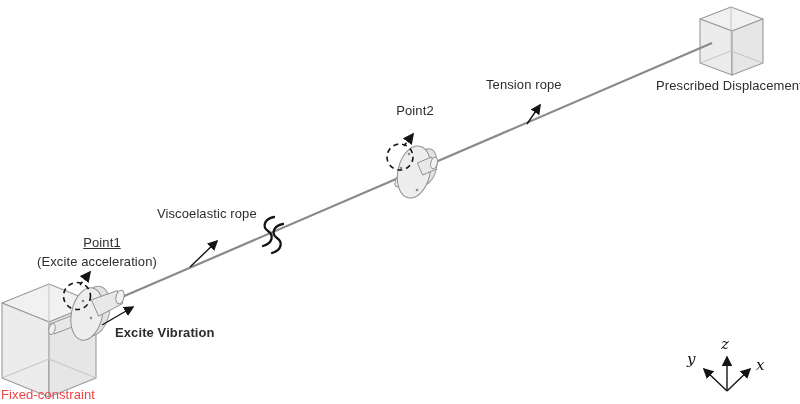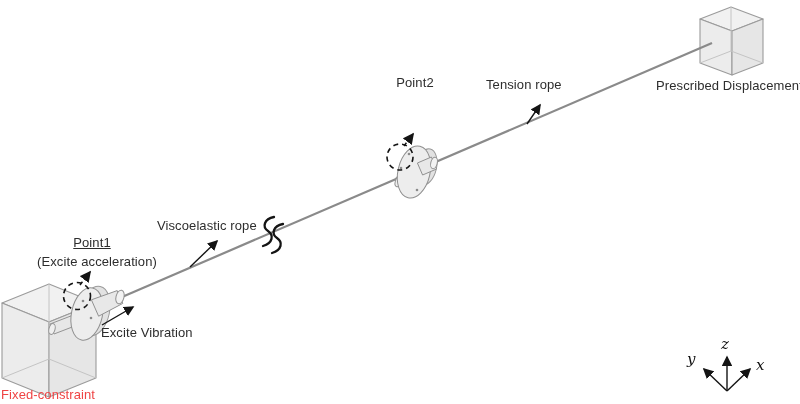--- a/index.html
+++ b/index.html
@@ -89,25 +89,25 @@
     <line x1="190" y1="267" x2="217" y2="241" stroke="#141414" stroke-width="1.4" marker-end="url(#ah)"></line>
     <line x1="527" y1="124" x2="540" y2="105" stroke="#141414" stroke-width="1.4" marker-end="url(#ah)"></line>
 
     <g stroke="#141414" stroke-width="1.4">
       <line x1="727" y1="391" x2="727" y2="357" marker-end="url(#ah)"></line>
       <line x1="727" y1="391" x2="704" y2="369" marker-end="url(#ah)"></line>
       <line x1="727" y1="391" x2="750" y2="369" marker-end="url(#ah)"></line>
     </g>
   </svg>
 
-  <div class="lbl center" style="left:60px;top:236px;width:64px;text-decoration:underline;">Point1</div>
+  <div class="lbl center" style="left:70px;top:236px;width:64px;text-decoration:underline;">Point1</div>
   <div class="lbl center" style="left:32px;top:255px;width:130px;">(Excite acceleration)</div>
-  <div class="lbl" style="left:101px;top:326px;">Excite Vibration</div>
-  <div class="lbl" style="left:157px;top:219px;">Viscoelastic rope</div>
-  <div class="lbl center" style="left:377px;top:76px;width:76px;text-align:center;">Point2</div>
+  <div class="lbl" style="left:115px;top:326px;font-weight:bold;">Excite Vibration</div>
+  <div class="lbl" style="left:157px;top:207px;">Viscoelastic rope</div>
+  <div class="lbl center" style="left:377px;top:104px;width:76px;text-align:center;">Point2</div>
   <div class="lbl" style="left:486px;top:78px;text-align:center;">Tension rope</div>
   <div class="lbl" style="left:656px;top:79px;">Prescribed Displacement</div>
   <div class="lbl big" style="left:1px;top:388px;">Fixed-constraint</div>
 
   <div class="axis-lbl" style="left:721px;top:337px;">z</div>
   <div class="axis-lbl" style="left:687px;top:352px;">y</div>
   <div class="axis-lbl" style="left:756px;top:358px;">x</div>
 
 </div>
 

